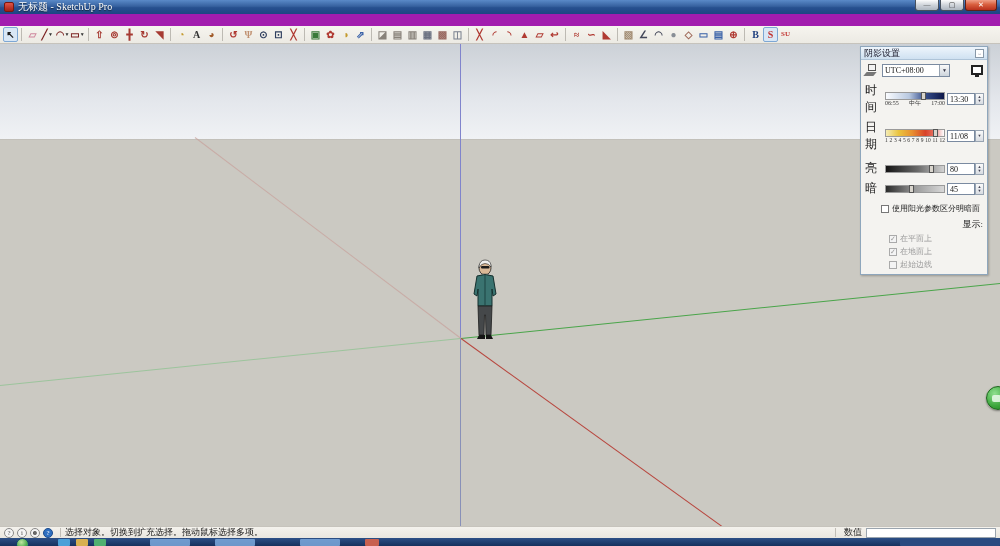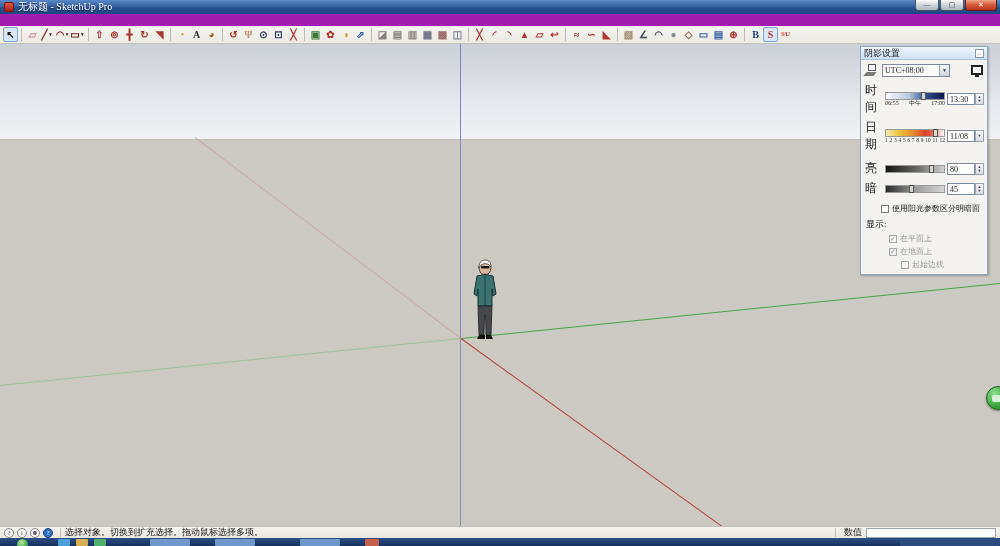--- a/index.html
+++ b/index.html
@@ -83,21 +83,21 @@
   .monitor { position:relative; width:12px; height:10px; margin-left:auto; flex:none;
     border:2px solid #222; background:#fff; }
   .monitor::after { content:""; position:absolute; left:2px; bottom:-4px; width:4px; height:2px; background:#222; }
   .ticksrow { display:flex; justify-content:space-between; font-size:5.5px; color:#333; line-height:7px; }
   .cbrow { display:flex; align-items:center; gap:3px; margin:2px 0 0 16px; }
   .cb { width:8px; height:8px; background:#fff; border:1px solid #777; font-size:7px; line-height:7px;
     text-align:center; color:#333; flex:none; }
   .cbrow.disabled .cb { border-color:#aaa; color:#9a9a9a; background:#f4f4f4; }
   .cblabel { font-size:8px; color:#222; }
   .cbrow.disabled .cblabel { color:#9a9a9a; }
-  .displabel { font-size:9px; color:#222; margin:4px 0 0 1px; }
+  .displabel { font-size:9px; color:#222; margin:4px 0 0 1px;text-align:right; }
   .mini-panel { margin-top:4px; border:1px solid #8ea6bc; background:#f4f3f0;
     box-shadow:1px 1px 2px rgba(0,0,0,.25); }
   .pstrip { height:5px; background:#fdfdfd; border-top:1px solid #e0e0e0; }
   
   .statusbar { position:absolute; left:0; top:526px; width:1000px; height:12px;
     background:linear-gradient(#f4f2ed,#e9e6df); border-top:1px solid #c6c3bc;
     display:flex; align-items:center; padding:0 4px; font-size:9px; }
   .sico { width:10px; height:10px; border-radius:50%; border:1px solid #888; background:#f4f4f4;
     color:#555; font-size:7px; line-height:9px; text-align:center; margin-right:3px; flex:none; }
   .sico.accent { background:#2f6fc0; border-color:#1d4c8c; color:#fff; }
@@ -417,21 +417,21 @@
         <div class="displabel">显示:</div>
         <div>
             <div class="cbrow disabled" style="margin-left: 24px;">
               <span class="cb checked">✓</span>
               <span class="cblabel">在平面上</span>
             </div>
             <div class="cbrow disabled" style="margin-left: 24px;">
               <span class="cb checked">✓</span>
               <span class="cblabel">在地面上</span>
             </div>
-            <div class="cbrow disabled" style="margin-left: 36px;">
+            <div class="cbrow disabled" style="margin-left: 24px;">
               <span class="cb"></span>
               <span class="cblabel">起始边线</span>
             </div>
           </div>
       </div>
     </div>
 
     </div>
 
   <div class="statusbar">

